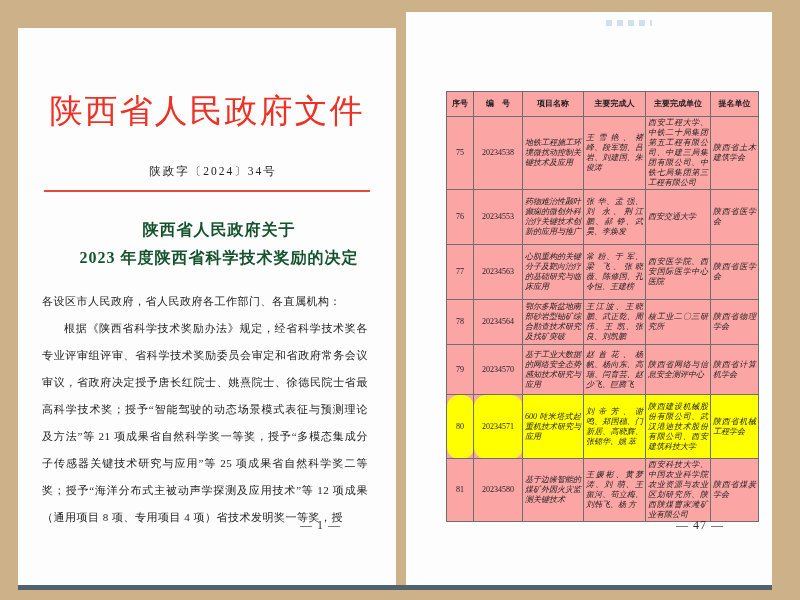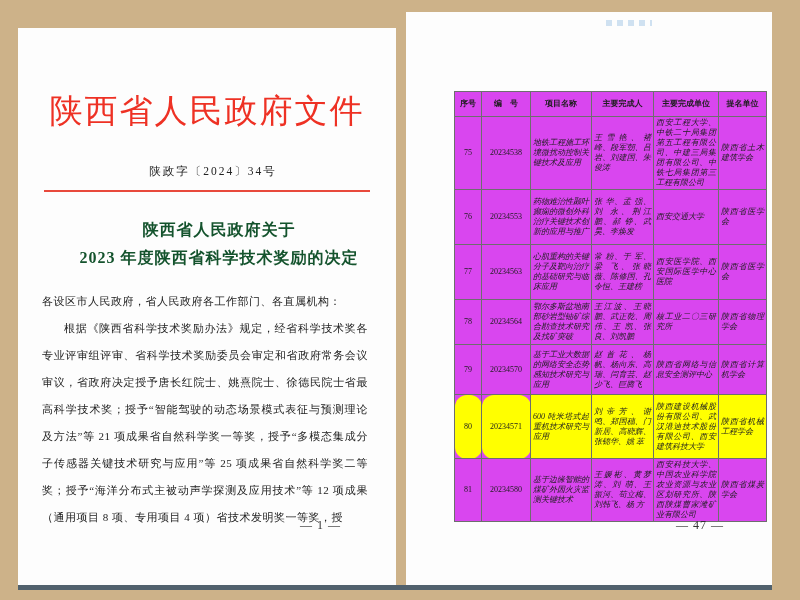--- a/index.html
+++ b/index.html
@@ -23,22 +23,22 @@
        font-size:16px;line-height:28px;color:#14532d;letter-spacing:1px;padding-left:24px;}
   .body-text{margin:16px 28px 0 24px;font-size:11px;line-height:27px;
        text-align:justify;color:#222;letter-spacing:0.5px;}
   .body-text p{margin:0;}
   .para{text-indent:2em;}
   .page-num{position:absolute;font-size:12px;color:#333;letter-spacing:1px;}
   .left-num{right:55px;top:490px;}
   .right-num{right:48px;top:506px;}
 
   
-  .awards-table{position:absolute;left:48px;top:79px;width:312px;
-       border-collapse:collapse;table-layout:fixed;background:#d946ef;padding-left:12px;}
+  .awards-table{position:absolute;left:40px;top:79px;width:312px;
+       border-collapse:collapse;table-layout:fixed;background:#fca5a5;padding-left:12px;}
   .awards-table col:nth-child(1){width:27px;}
   .awards-table col:nth-child(2){width:49px;}
   .awards-table col:nth-child(3){width:61px;}
   .awards-table col:nth-child(4){width:62px;}
   .awards-table col:nth-child(5){width:65px;}
   .awards-table col:nth-child(6){width:48px;}
   .awards-table th,.awards-table td{border:1px solid #6e6e6e;font-size:8px;
        line-height:10px;padding:1px 2px;color:#1d1d1d;vertical-align:middle;
        overflow:hidden;}
   .awards-table th{font-weight:bold;text-align:center;height:22px;}

